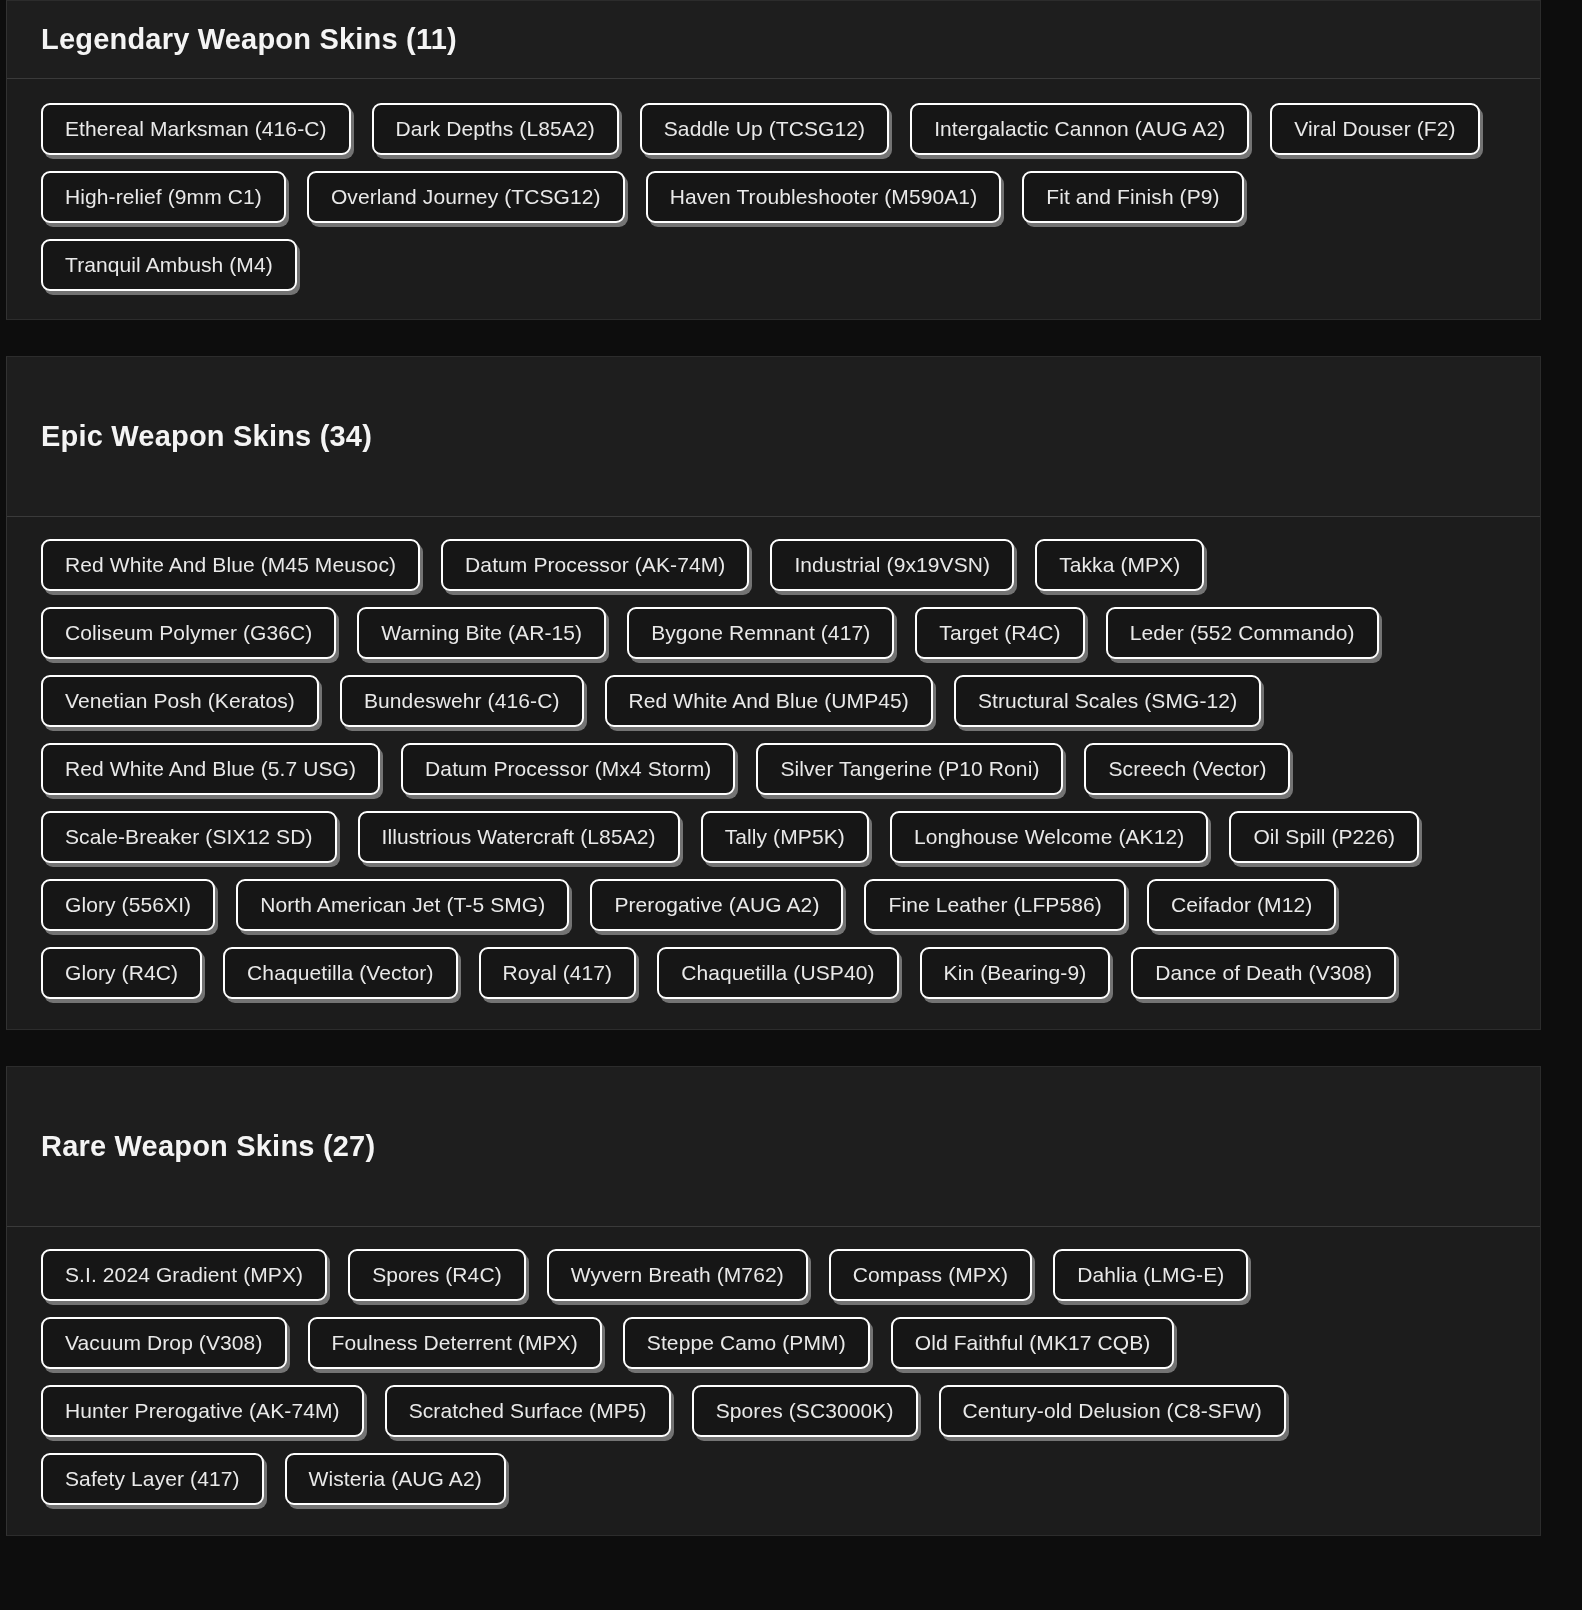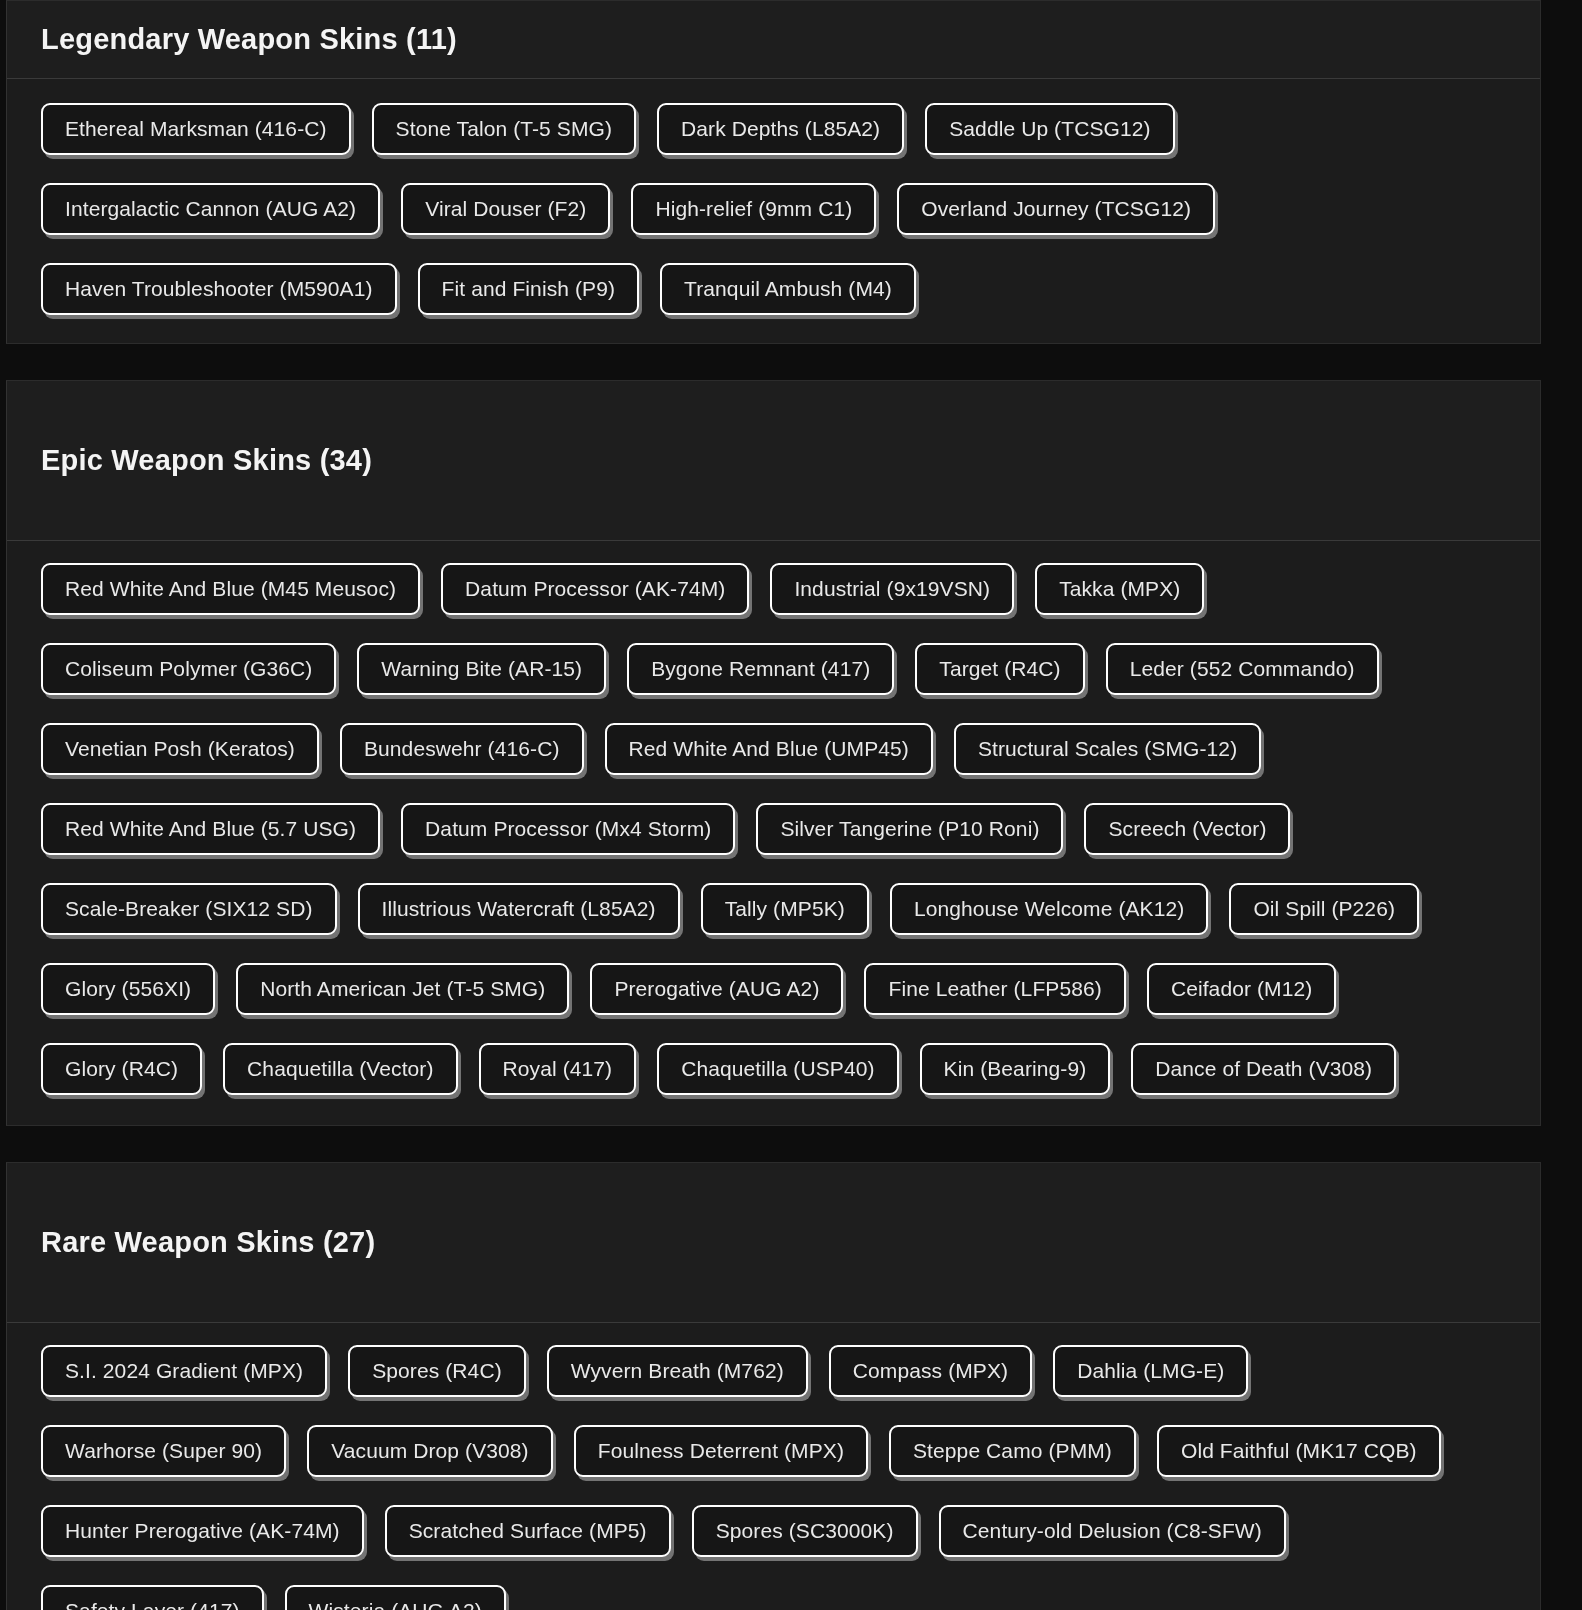--- a/index.html
+++ b/index.html
@@ -68,21 +68,21 @@
     box-sizing: border-box;
   }
   .section-card.first .section-body {
     padding-top: 24px;
     padding-bottom: 28px;
   }
 
   .chip-wrap {
     display: flex;
     flex-wrap: wrap;
-    gap: 28px 21px;
+    gap: 16px 21px;
     align-content: flex-start;
   }
 
   
   .chip {
     display: inline-flex;
     align-items: center;
     justify-content: center;
     box-sizing: border-box;
     height: 52px;
@@ -105,21 +105,20 @@
 
 <div class="page">
 
   <div class="section-card first">
     <div class="section-header">
       <div class="section-title">Legendary Weapon Skins (11)</div>
     </div>
     <div class="section-body">
       <div class="chip-wrap">
           <div class="chip">Ethereal Marksman (416-C)</div>
-          <div class="chip">Stone Talon (T-5 SMG)</div>
           <div class="chip">Dark Depths (L85A2)</div>
           <div class="chip">Saddle Up (TCSG12)</div>
           <div class="chip">Intergalactic Cannon (AUG A2)</div>
           <div class="chip">Viral Douser (F2)</div>
           <div class="chip">High-relief (9mm C1)</div>
           <div class="chip">Overland Journey (TCSG12)</div>
           <div class="chip">Haven Troubleshooter (M590A1)</div>
           <div class="chip">Fit and Finish (P9)</div>
           <div class="chip">Tranquil Ambush (M4)</div>
         </div>
@@ -173,21 +172,20 @@
     <div class="section-header">
       <div class="section-title">Rare Weapon Skins (27)</div>
     </div>
     <div class="section-body">
       <div class="chip-wrap">
           <div class="chip">S.I. 2024 Gradient (MPX)</div>
           <div class="chip">Spores (R4C)</div>
           <div class="chip">Wyvern Breath (M762)</div>
           <div class="chip">Compass (MPX)</div>
           <div class="chip">Dahlia (LMG-E)</div>
-          <div class="chip">Warhorse (Super 90)</div>
           <div class="chip">Vacuum Drop (V308)</div>
           <div class="chip">Foulness Deterrent (MPX)</div>
           <div class="chip">Steppe Camo (PMM)</div>
           <div class="chip">Old Faithful (MK17 CQB)</div>
           <div class="chip">Hunter Prerogative (AK-74M)</div>
           <div class="chip">Scratched Surface (MP5)</div>
           <div class="chip">Spores (SC3000K)</div>
           <div class="chip">Century-old Delusion (C8-SFW)</div>
           <div class="chip">Safety Layer (417)</div>
           <div class="chip">Wisteria (AUG A2)</div>

